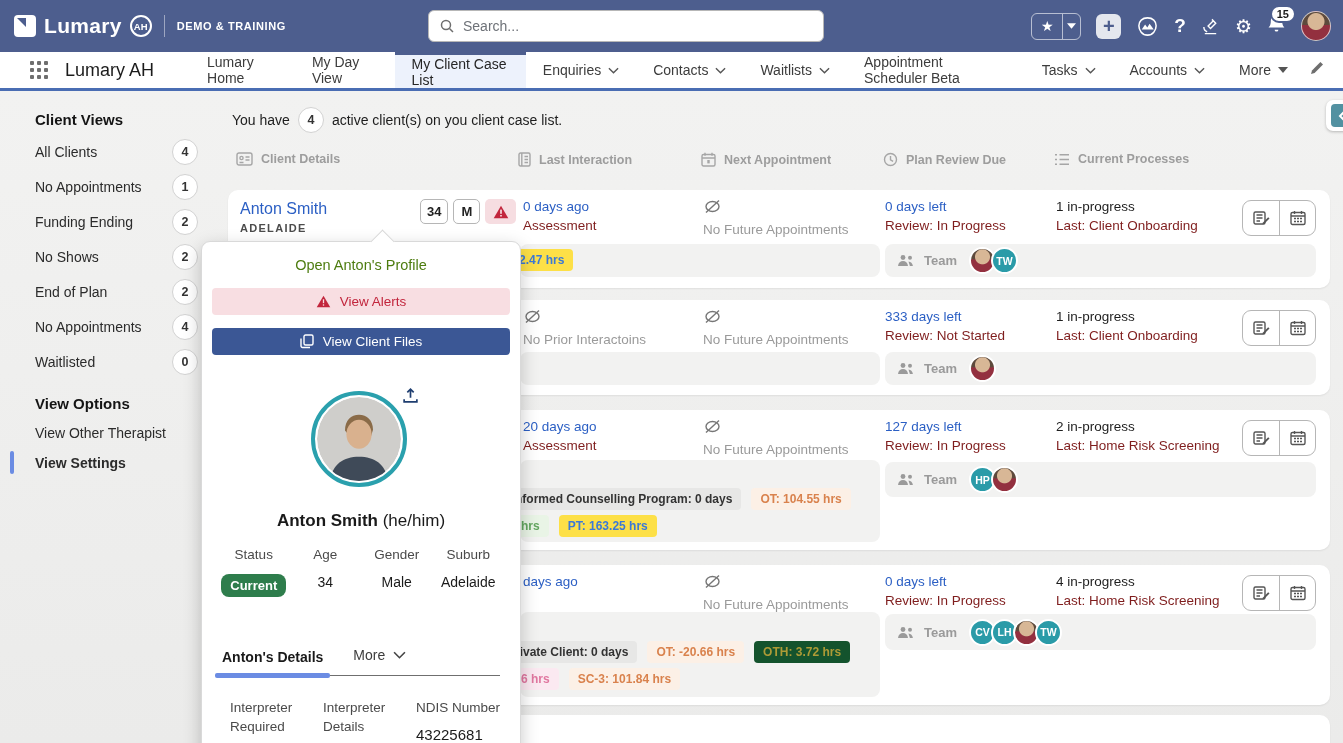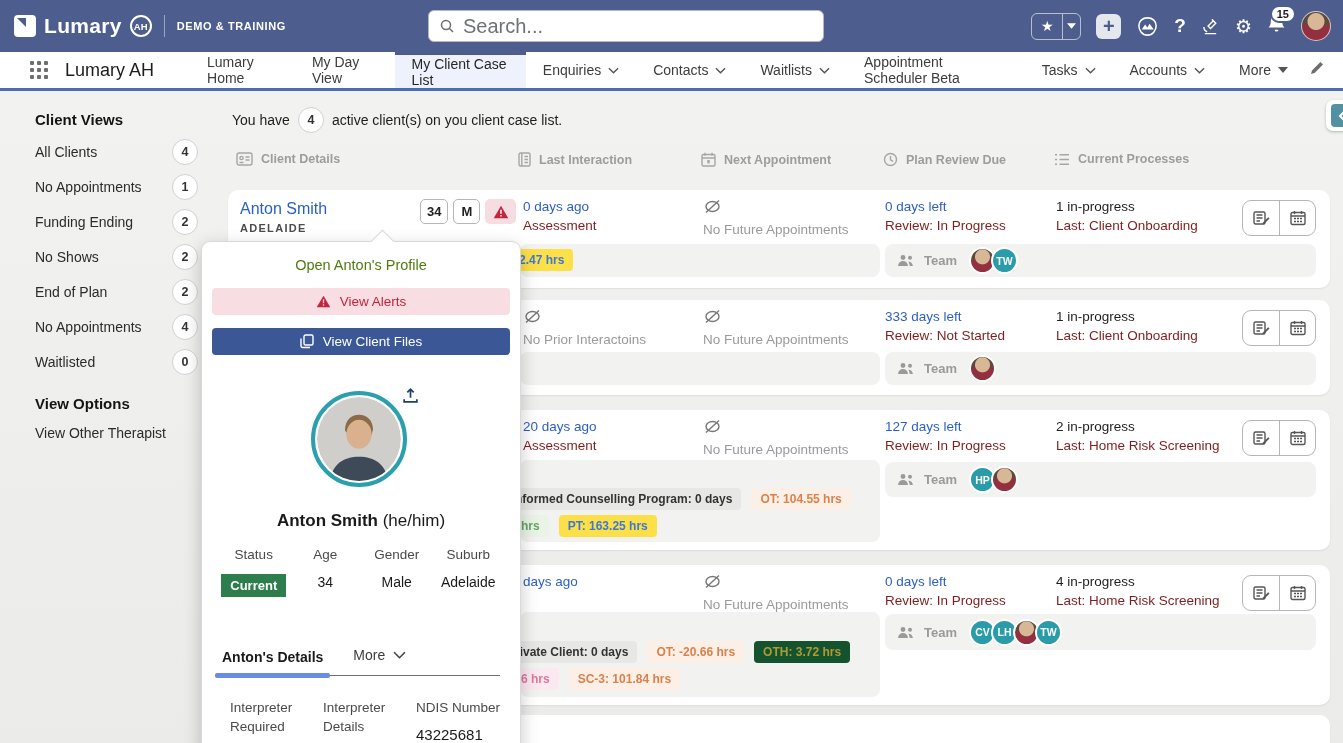--- a/index.html
+++ b/index.html
@@ -8,21 +8,21 @@
   .screen { position:relative; width:1343px; height:743px; background:linear-gradient(180deg,#f3f3f2 0%,#ebebea 100%); }
 
   
   .topbar { position:absolute; left:0; top:0; width:1343px; height:52px; background:#4d5e8e; display:flex; align-items:center; padding:0 14px; z-index:30; }
   .brand { display:flex; align-items:center; gap:8px; }
   .brand-name { color:#fff; font-size:21px; font-weight:bold; letter-spacing:.3px; }
   .ah-badge { width:22px; height:22px; border:2px solid #fff; border-radius:50%; color:#fff; font-size:9.5px; font-weight:bold; display:flex; align-items:center; justify-content:center; }
   .env-divider { width:1px; height:22px; background:rgba(255,255,255,.45); margin:0 12px; }
   .env-label { color:#fff; font-size:11px; font-weight:bold; letter-spacing:.6px; }
   .search-wrap { position:absolute; left:428px; top:10px; width:396px; height:32px; background:#fff; border:1px solid #b7b7b7; border-radius:6px; display:flex; align-items:center; padding:0 10px; gap:8px; }
-  .search-wrap input { border:none; outline:none; flex:1; font-size:20px; color:#b91c1c; font-family:"Liberation Sans",sans-serif; background:transparent; }
+  .search-wrap input { border:none; outline:none; flex:1; font-size:14px; color:#b91c1c; font-family:"Liberation Sans",sans-serif; background:transparent; }
   .search-wrap input::placeholder { color:#6e7278; }
   .top-icons { position:absolute; right:12px; top:0; height:52px; display:flex; align-items:center; gap:15px; }
   .fav-group { display:flex; border:1px solid rgba(255,255,255,.6); border-radius:6px; overflow:hidden; height:27px; }
   .fav-star { width:30px; display:flex; align-items:center; justify-content:center; color:#fff; font-size:14px; }
   .fav-caret { width:18px; display:flex; align-items:center; justify-content:center; border-left:1px solid rgba(255,255,255,.6); }
   .plus-btn { width:25px; height:25px; border-radius:6px; background:rgba(255,255,255,.85); color:#4d5e8e; font-size:20px; font-weight:bold; display:flex; align-items:center; justify-content:center; line-height:1; }
   .ticon { color:#fff; display:flex; align-items:center; justify-content:center; }
   .help-q { color:#fff; font-size:19px; font-weight:bold; }
   .gear { color:#fff; font-size:19px; }
   .bell-wrap { position:relative; }
@@ -117,21 +117,21 @@
   .p-avatar-wrap { width:100px; height:100px; margin:36px auto 0; position:relative; }
   .p-ring { width:96px; height:96px; border-radius:50%; border:4px solid #2aa0ad; overflow:hidden; background:#fff; padding:2px; }
   .p-ring svg { border-radius:50%; display:block; }
   .p-upload { position:absolute; top:-4px; right:-8px; cursor:pointer; }
   .p-name { text-align:center; font-size:17px; color:#1a1a1a; margin-top:20px; }
   .p-name b { font-weight:bold; }
   .p-grid { display:flex; margin:16px 16px 0; text-align:center; }
   .p-grid > div { flex:1; }
   .plabel { font-size:13.5px; color:#4a4a4a; margin-bottom:12px; }
   .pval { font-size:14px; color:#1b1b1b; }
-  .status-pill { display:inline-block; background:#2e7d4c; color:#fff; font-size:13px; font-weight:bold; padding:4px 9px; border-radius:0; }
+  .status-pill { display:inline-block; background:#2e7d4c; color:#fff; font-size:13px; font-weight:bold; padding:4px 9px; border-radius:8px; }
   .p-tabs { margin:50px 20px 0; display:flex; align-items:flex-end; gap:30px; border-bottom:1px solid #6f6f6f; }
   .ptab-active { font-weight:bold; font-size:14px; color:#191919; padding-bottom:10px; position:relative; cursor:pointer; }
   .ptab-active::after { content:""; position:absolute; left:-7px; right:-7px; bottom:-3px; height:5px; background:#6b8ce3; border-radius:2px; }
   .ptab-more { font-size:14px; color:#3c3c3c; padding-bottom:12px; display:flex; align-items:center; gap:8px; cursor:pointer; }
   .p-fields { display:flex; margin:23px 0 0 28px; }
   .pfield { width:93px; }
   .pflabel { font-size:13.5px; color:#4a4a4a; line-height:1.4; }
   .pfval { font-size:15px; color:#1b1b1b; margin-top:8px; }
 </style>
 </head>
@@ -292,20 +292,23 @@
       </div>
     <div class="sview">
         <span>Waitlisted</span>
         <span class="count-badge">0</span>
       </div>
     <div class="opts">
       <div class="side-heading">View Options</div>
       <div class="opt">
           <span>View Other Therapist</span>
         </div>
+      <div class="opt active">
+          <span>View Settings</span>
+        </div>
     </div>
   </aside>
 
   <div class="summary">
     <span>You have</span>
     <span class="count-badge">4</span>
     <span>active client(s) on you client case list.</span>
   </div>
 
   <div class="colheads">

